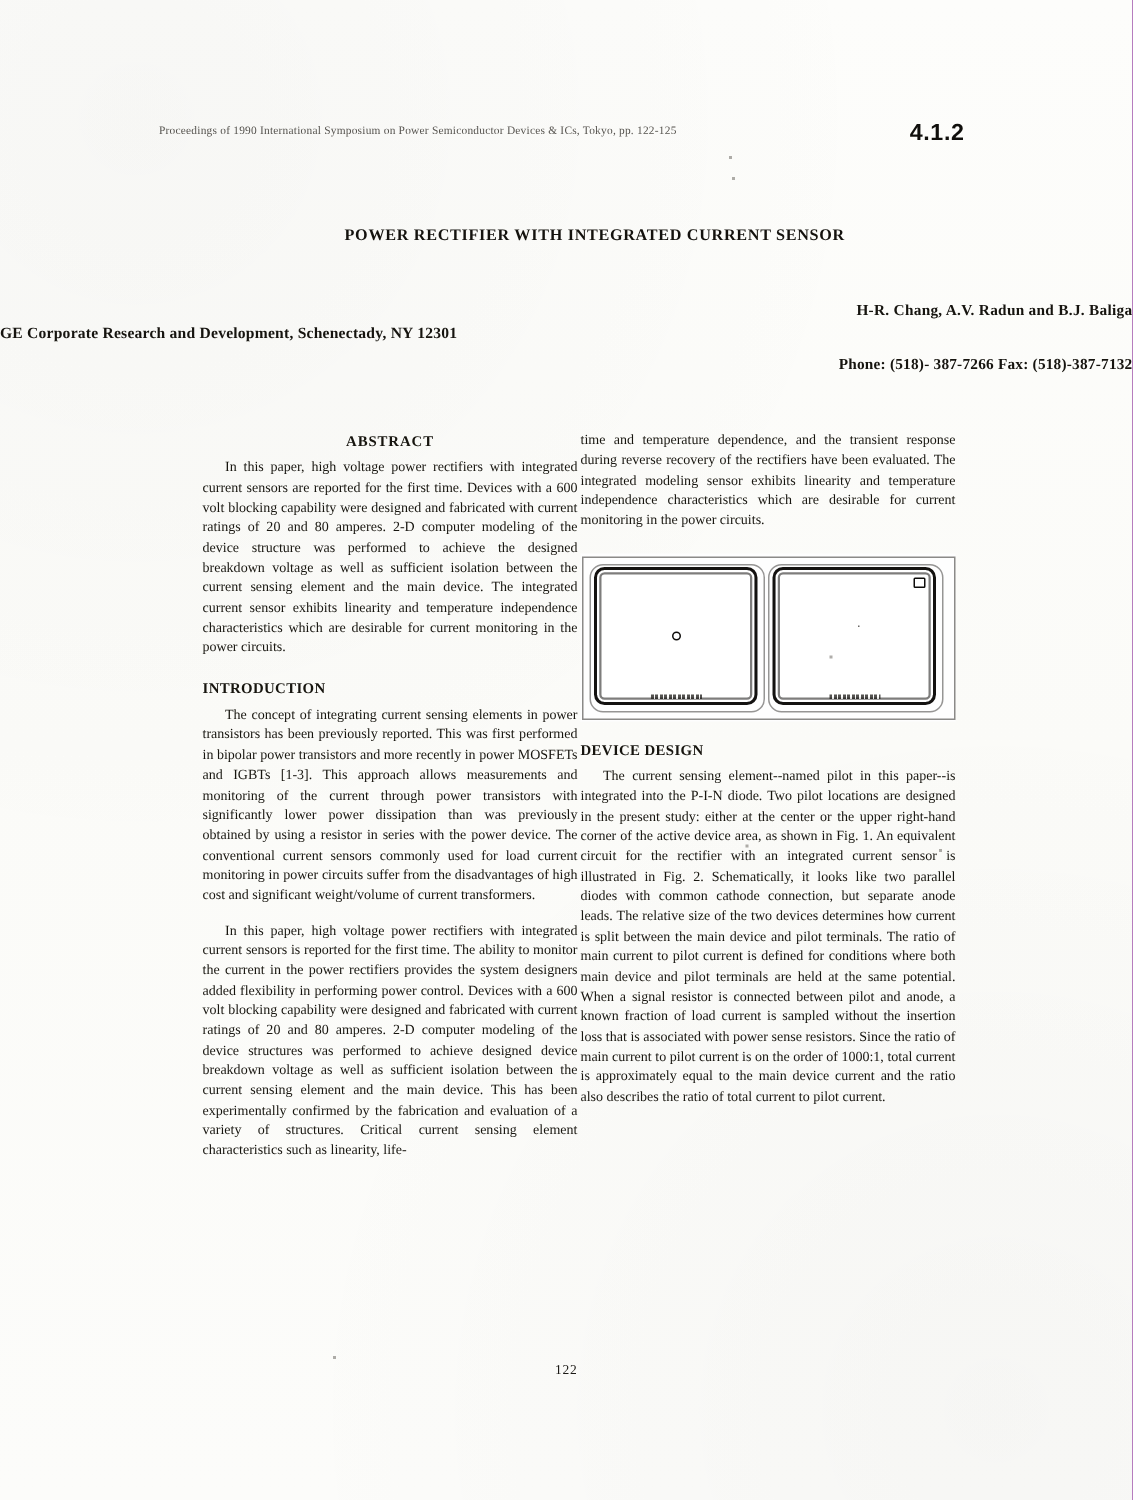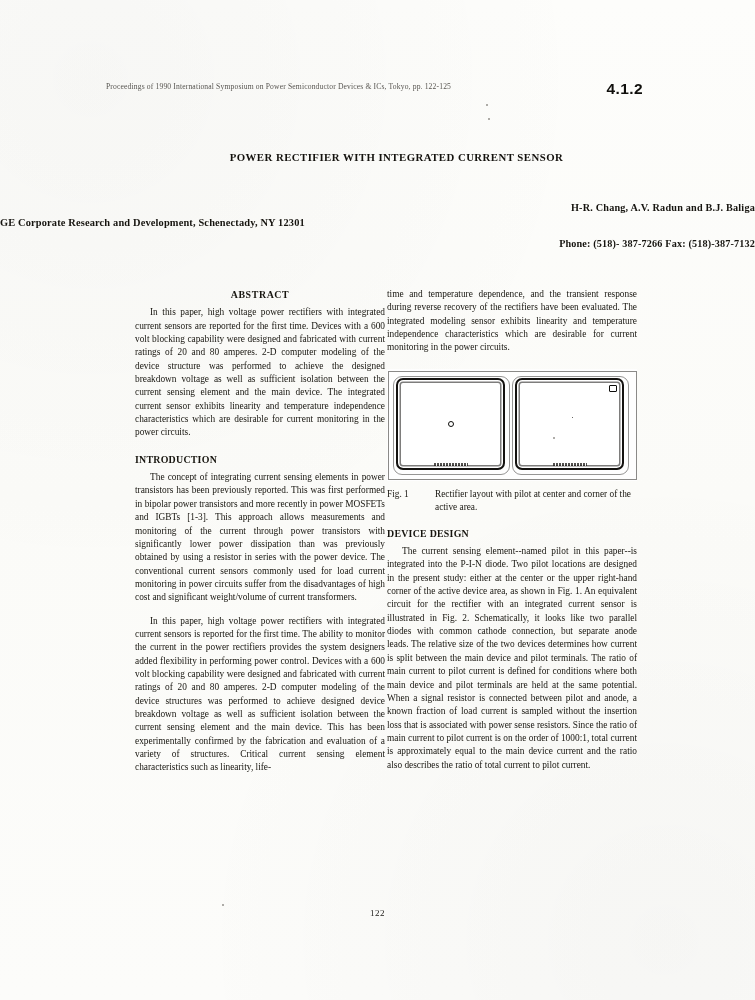--- a/index.html
+++ b/index.html
@@ -274,24 +274,20 @@
         <div class="die die-a">
           <span class="pilot pilot-center"></span>
           <span class="die-mark"></span>
         </div>
         <div class="die die-b">
           <span class="pilot pilot-corner"></span>
           <span class="die-speck"></span>
           <span class="die-mark"></span>
         </div>
       </div>
-      <div class="fig-caption">
-        <span class="fig-label">Fig.  1</span>
-        <span class="fig-text">Rectifier layout with pilot at center and corner of the active area.</span>
-      </div>
     </div>
 
     <div class="sec-head">DEVICE DESIGN</div>
 
     <p class="body">The current sensing element--named pilot in this paper--is integrated into the P-I-N diode. Two pilot locations are designed in the present study: either at the center or the upper right-hand corner of the active device area, as shown in Fig. 1. An equivalent circuit for the rectifier with an integrated current sensor is illustrated in Fig. 2. Schematically, it looks like two parallel diodes with common cathode connection, but separate anode leads. The relative size of the two devices determines how current is split between the main device and pilot terminals. The ratio of main current to pilot current is defined for conditions where both main device and pilot terminals are held at the same potential. When a signal resistor is connected between pilot and anode, a known fraction of load current is sampled without the insertion loss that is associated with power sense resistors. Since the ratio of main current to pilot current is on the order of 1000:1, total current is approximately equal to the main device current and the ratio also describes the ratio of total current to pilot current.</p>
   </div>
 
   <div class="folio">122</div>
 
   <span class="dust" style="left:488px;top:118px;width:2px;height:2px;"></span>

